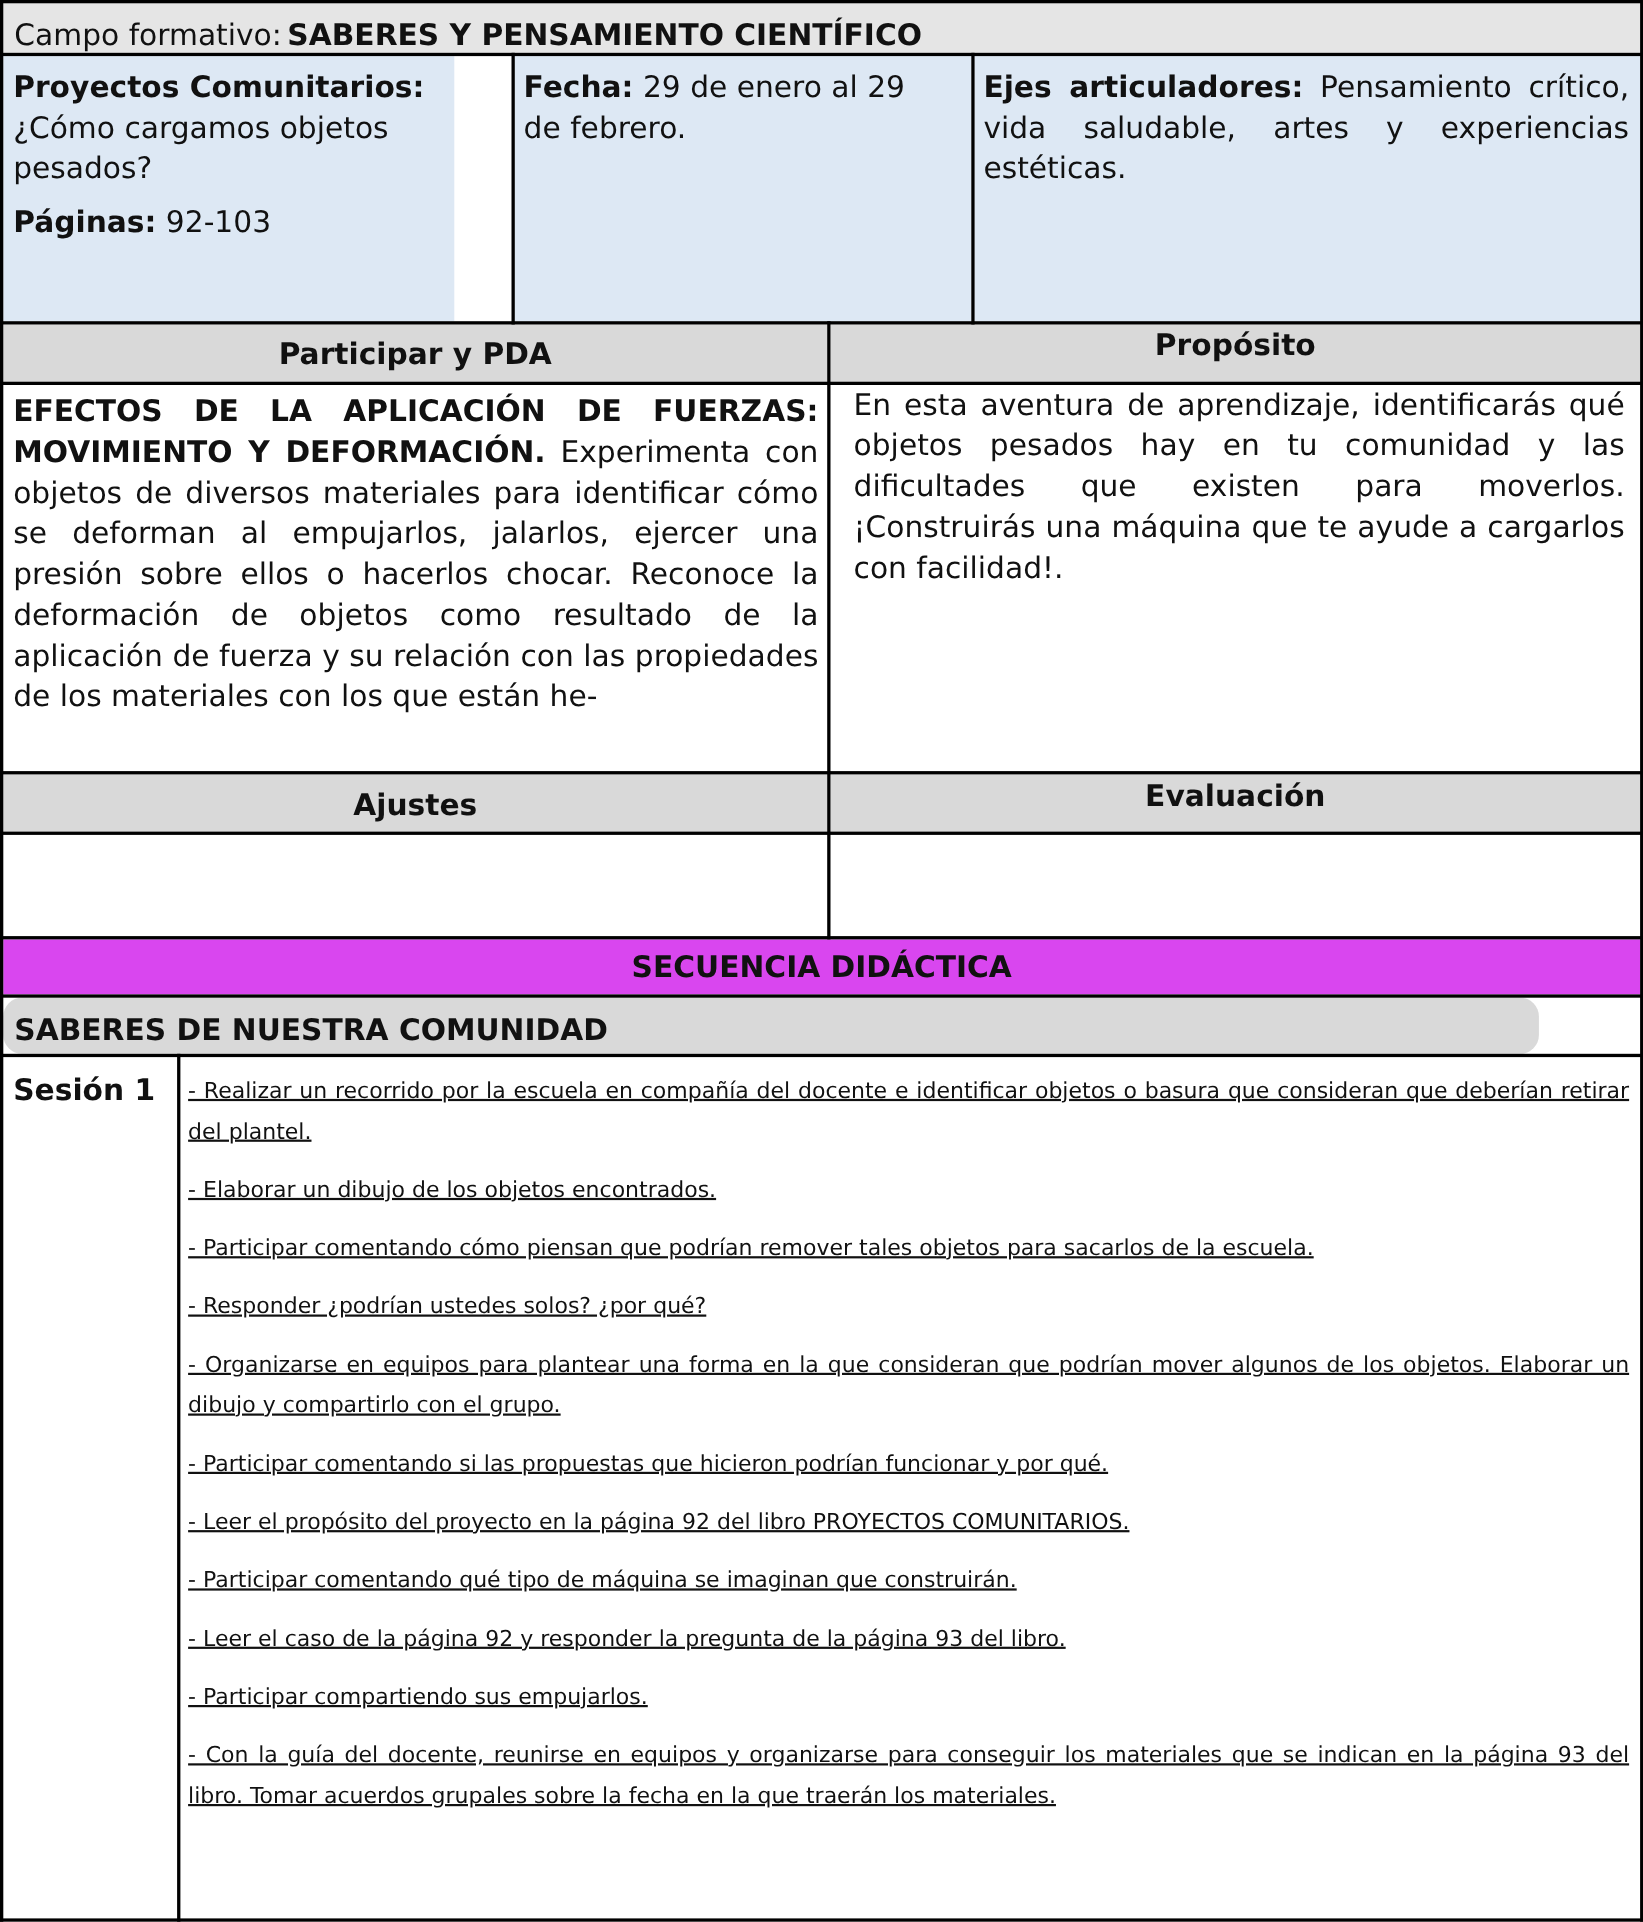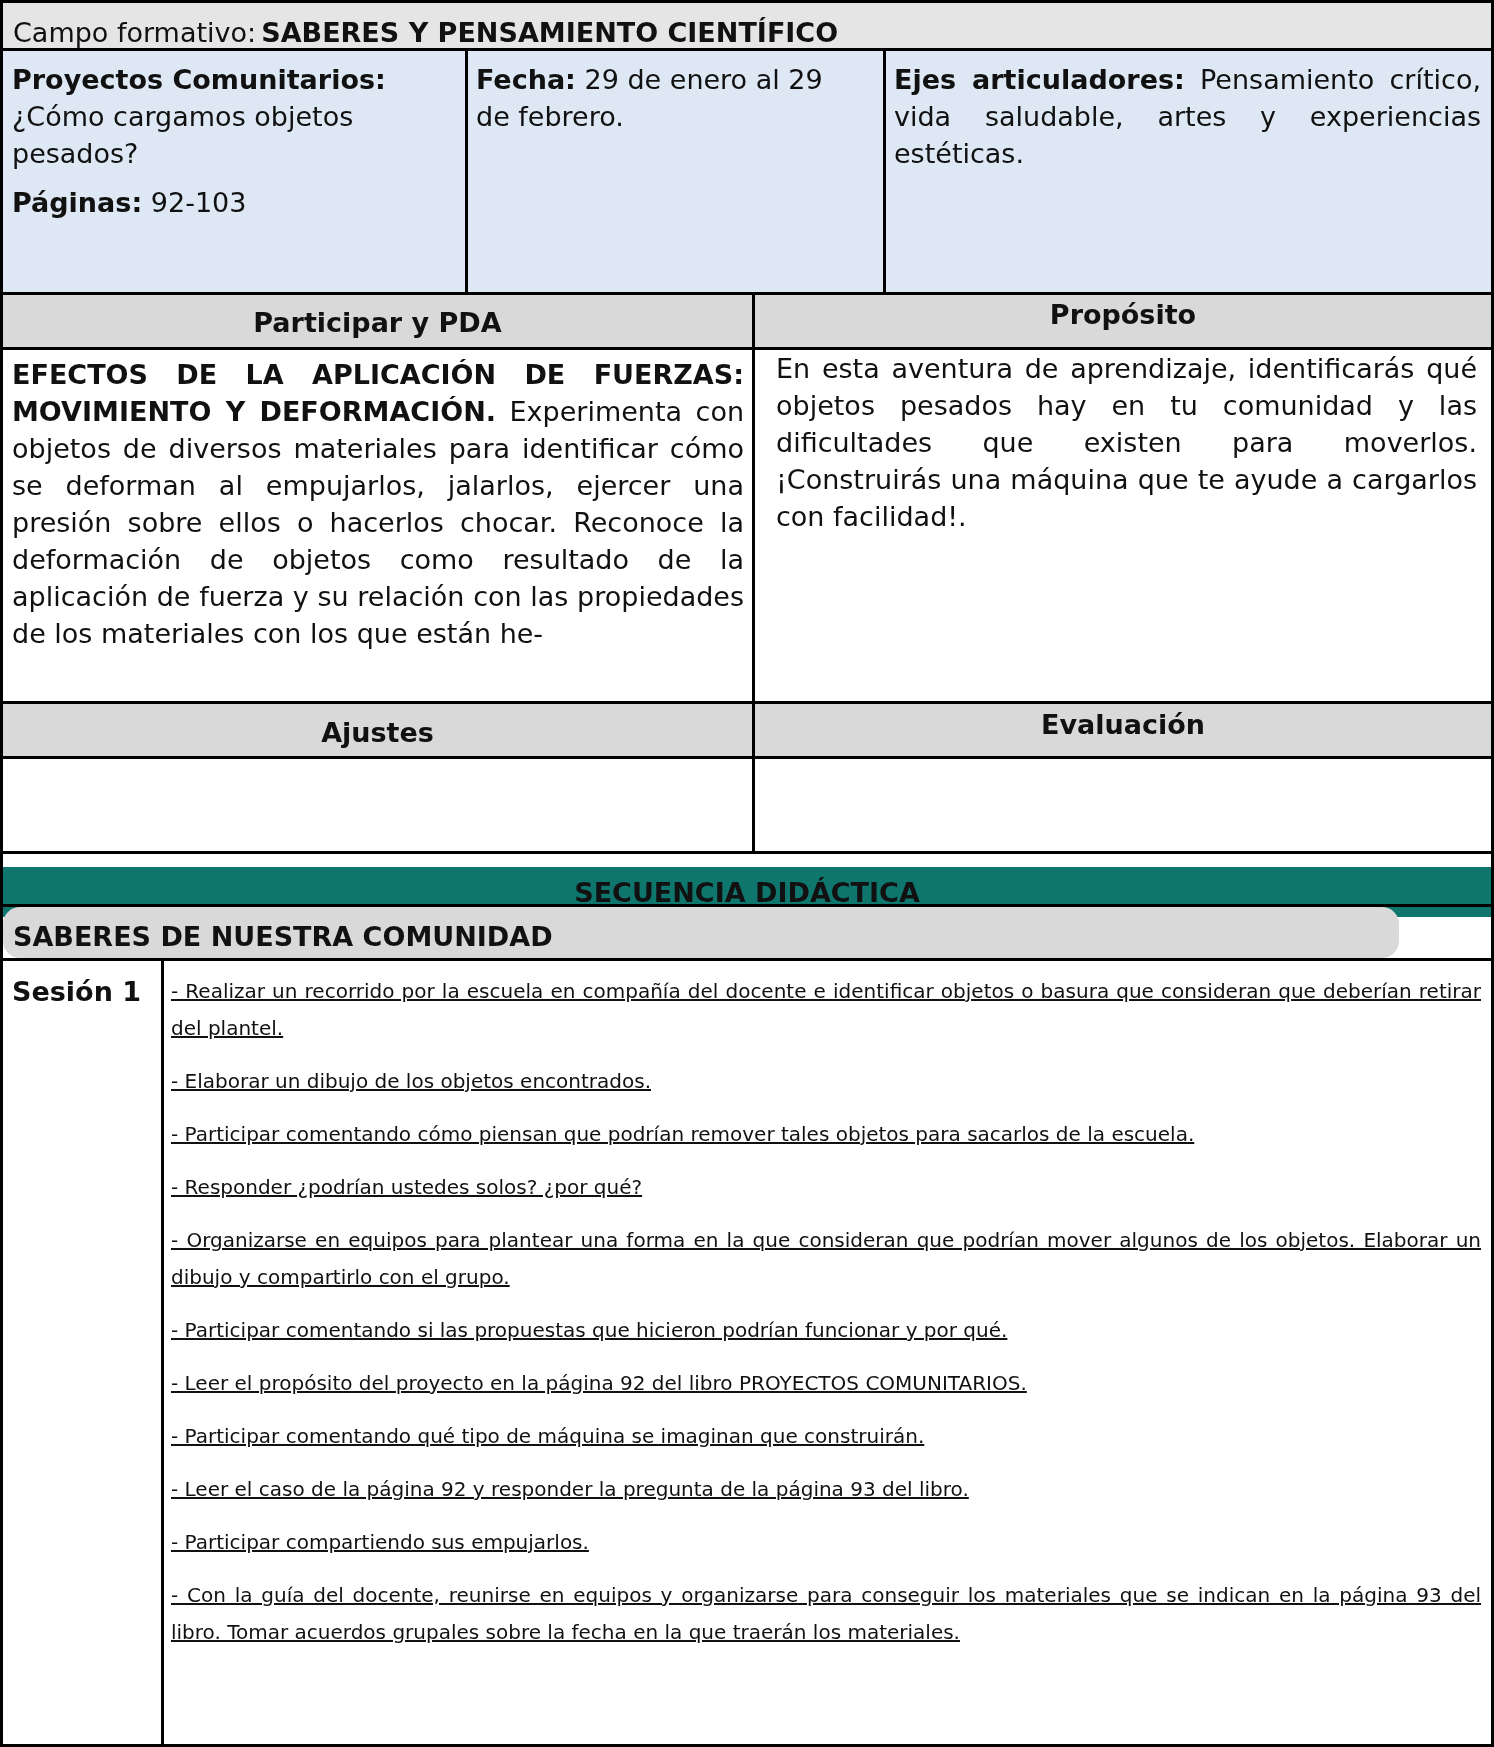--- a/index.html
+++ b/index.html
@@ -3,41 +3,41 @@
 <meta charset="utf-8">
 <style>
   html, body { margin: 0; padding: 0; background: #ffffff; }
   body { width: 1494px; height: 1747px; position: relative; overflow: hidden;
          font-family: "DejaVu Sans", "Liberation Sans", sans-serif; color: #111; }
   .page { position: absolute; left: 0; top: 0; width: 1494px; height: 1747px; }
   .box { position: absolute; box-sizing: border-box; }
   .blue { background: #dde8f4; }
   .bluehead { background: #e5e5e5; }
   .gray { background: #d9d9d9; }
-  .yellow { background: #0f766e; margin-top: 13px; }
+  .yellow { background: #d946ef; }
   .white { background: #ffffff; }
   .hline { position: absolute; background: #000; height: 3px; }
   .vline { position: absolute; background: #000; width: 3px; }
   .txt { font-size: 27px; line-height: 37px; }
   .b { font-weight: bold; }
   .hdr { font-size: 27px; font-weight: bold; text-align: center; }
   .just { text-align: justify; }
   .act { font-size: 20px; line-height: 37px; margin: 0 0 16px 0; text-align: justify; text-decoration: underline; }
 </style>
 </head>
 <body>
 
 <div class="page">
 
   <div class="box bluehead" style="left:3px; top:3px; width:1488px; height:45px; padding:11px 0 0 10px;">
     <span class="txt b" style="font-weight:normal;">Campo formativo:</span>
     <span class="txt b">SABERES Y PENSAMIENTO CIENTÍFICO</span>
   </div>
 
-  <div class="box blue" style="left:3px; top:51px; width:462px; height:241px; padding:10px 8px 0 9px;">
+  <div class="box blue" style="left:3px; top:51px; width:410px; height:241px; padding:10px 8px 0 9px;">
     <div class="txt b">Proyectos Comunitarios:</div>
     <div class="txt" style="width:400px;">¿Cómo cargamos objetos pesados?</div>
     <div style="margin-top:12px;" class="txt">
       <span class="b">Páginas:</span>
       <span>92-103</span>
     </div>
   </div>
   <div class="box blue" style="left:468px; top:51px; width:415px; height:241px; padding:10px 8px 0 8px;">
     <div class="txt" style="width:380px;">
       <span class="b">Fecha:</span>

